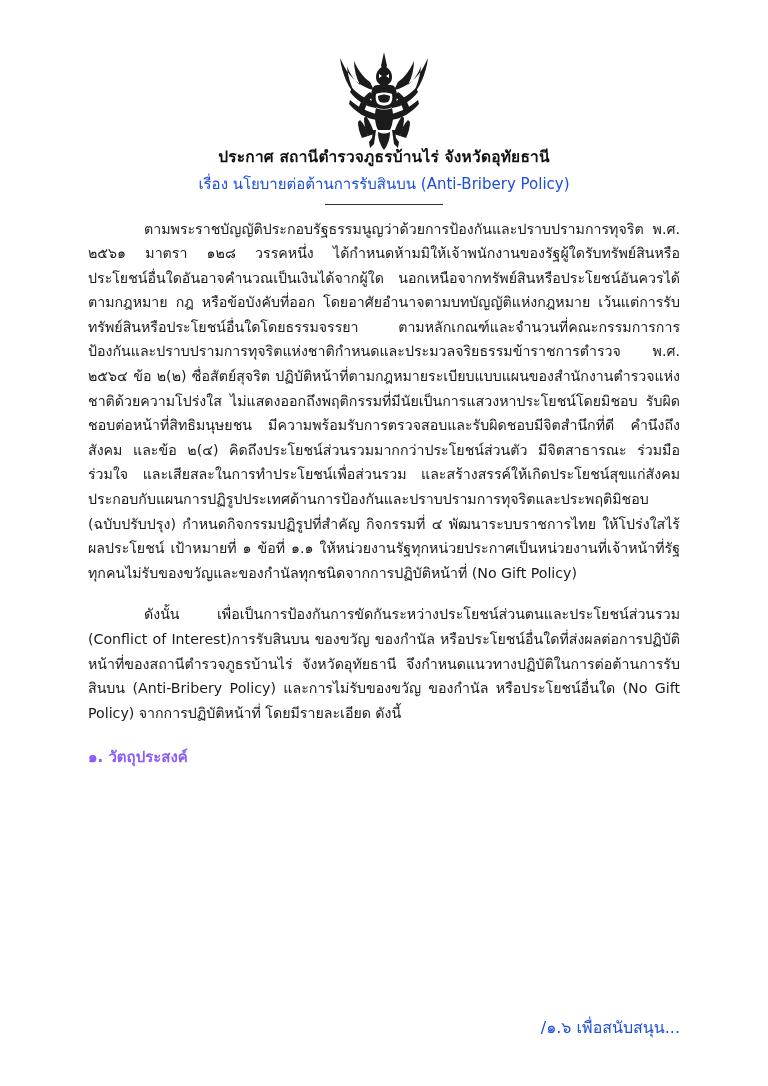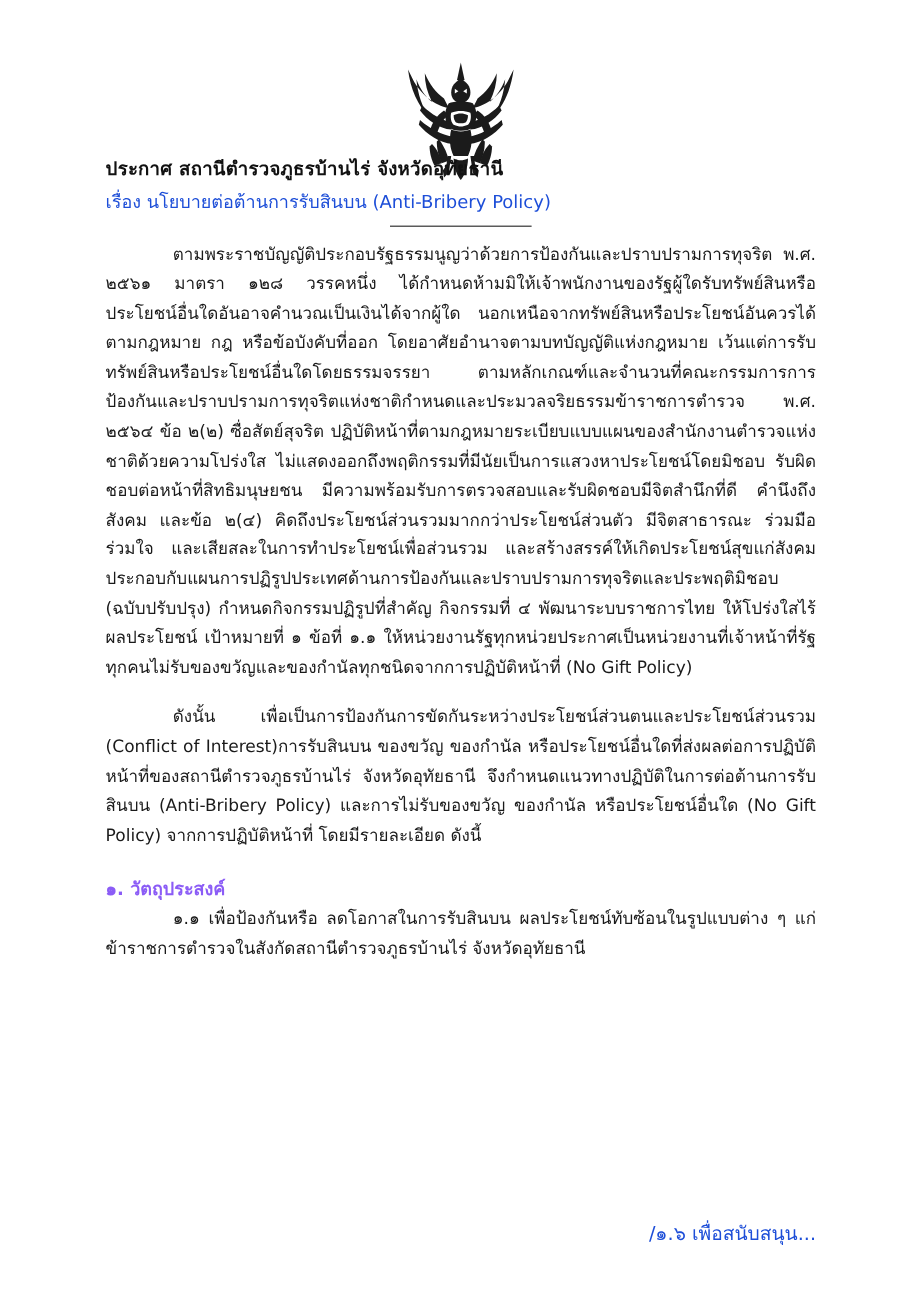--- a/index.html
+++ b/index.html
@@ -35,22 +35,22 @@
     box-sizing: border-box;
   }
   .emblem {
     display: inline-block;
     width: 96px;
     height: 112px;
   }
 
   
   .title-block {
-    text-align: left;
-    margin-top: 4px;
+    text-align: center;
+    margin-top: 20px;
   }
   .doc-title {
     font-size: 15.5px;
     font-weight: 600;
     letter-spacing: .2px;
     line-height: 1.5;
     color: #111;
     margin: 0;
   }
   .doc-subtitle {
@@ -163,19 +163,18 @@
   </div>
 
   <div class="body-content">
 
     <p class="para indent">ตามพระราชบัญญัติประกอบรัฐธรรมนูญว่าด้วยการป้องกันและปราบปรามการทุจริต พ.ศ. ๒๕๖๑ มาตรา ๑๒๘ วรรคหนึ่ง ได้กำหนดห้ามมิให้เจ้าพนักงานของรัฐผู้ใดรับทรัพย์สินหรือประโยชน์อื่นใดอันอาจคำนวณเป็นเงินได้จากผู้ใด นอกเหนือจากทรัพย์สินหรือประโยชน์อันควรได้ตามกฎหมาย กฎ หรือข้อบังคับที่ออก โดยอาศัยอำนาจตามบทบัญญัติแห่งกฎหมาย เว้นแต่การรับทรัพย์สินหรือประโยชน์อื่นใดโดยธรรมจรรยา ตามหลักเกณฑ์และจำนวนที่คณะกรรมการการป้องกันและปราบปรามการทุจริตแห่งชาติกำหนดและประมวลจริยธรรมข้าราชการตำรวจ พ.ศ. ๒๕๖๔ ข้อ ๒(๒) ซื่อสัตย์สุจริต ปฏิบัติหน้าที่ตามกฎหมายระเบียบแบบแผนของสำนักงานตำรวจแห่งชาติด้วยความโปร่งใส ไม่แสดงออกถึงพฤติกรรมที่มีนัยเป็นการแสวงหาประโยชน์โดยมิชอบ รับผิดชอบต่อหน้าที่สิทธิมนุษยชน มีความพร้อมรับการตรวจสอบและรับผิดชอบมีจิตสำนึกที่ดี คำนึงถึงสังคม และข้อ ๒(๔) คิดถึงประโยชน์ส่วนรวมมากกว่าประโยชน์ส่วนตัว มีจิตสาธารณะ ร่วมมือ ร่วมใจ และเสียสละในการทำประโยชน์เพื่อส่วนรวม และสร้างสรรค์ให้เกิดประโยชน์สุขแก่สังคม ประกอบกับแผนการปฏิรูปประเทศด้านการป้องกันและปราบปรามการทุจริตและประพฤติมิชอบ (ฉบับปรับปรุง) กำหนดกิจกรรมปฏิรูปที่สำคัญ กิจกรรมที่ ๔ พัฒนาระบบราชการไทย ให้โปร่งใสไร้ผลประโยชน์ เป้าหมายที่ ๑ ข้อที่ ๑.๑ ให้หน่วยงานรัฐทุกหน่วยประกาศเป็นหน่วยงานที่เจ้าหน้าที่รัฐทุกคนไม่รับของขวัญและของกำนัลทุกชนิดจากการปฏิบัติหน้าที่ (No Gift Policy)</p>
 
     <p class="para indent gap">ดังนั้น เพื่อเป็นการป้องกันการขัดกันระหว่างประโยชน์ส่วนตนและประโยชน์ส่วนรวม (Conflict of Interest)การรับสินบน ของขวัญ ของกำนัล หรือประโยชน์อื่นใดที่ส่งผลต่อการปฏิบัติหน้าที่ของสถานีตำรวจภูธรบ้านไร่ จังหวัดอุทัยธานี จึงกำหนดแนวทางปฏิบัติในการต่อต้านการรับสินบน (Anti-Bribery Policy) และการไม่รับของขวัญ ของกำนัล หรือประโยชน์อื่นใด (No Gift Policy) จากการปฏิบัติหน้าที่ โดยมีรายละเอียด ดังนี้</p>
 
     <div class="section-head">๑. วัตถุประสงค์</div>
 
-    <p class="para indent-sm">๑.๑ เพื่อป้องกันหรือ ลดโอกาสในการรับสินบน ผลประโยชน์ทับซ้อนในรูปแบบต่าง ๆ แก่ข้าราชการตำรวจในสังกัดสถานีตำรวจภูธรบ้านไร่ จังหวัดอุทัยธานี</p>
 
   </div>
 
   <div class="footer-note">/๑.๖ เพื่อสนับสนุน...</div>
 
 </div>
 
 </body></html>

